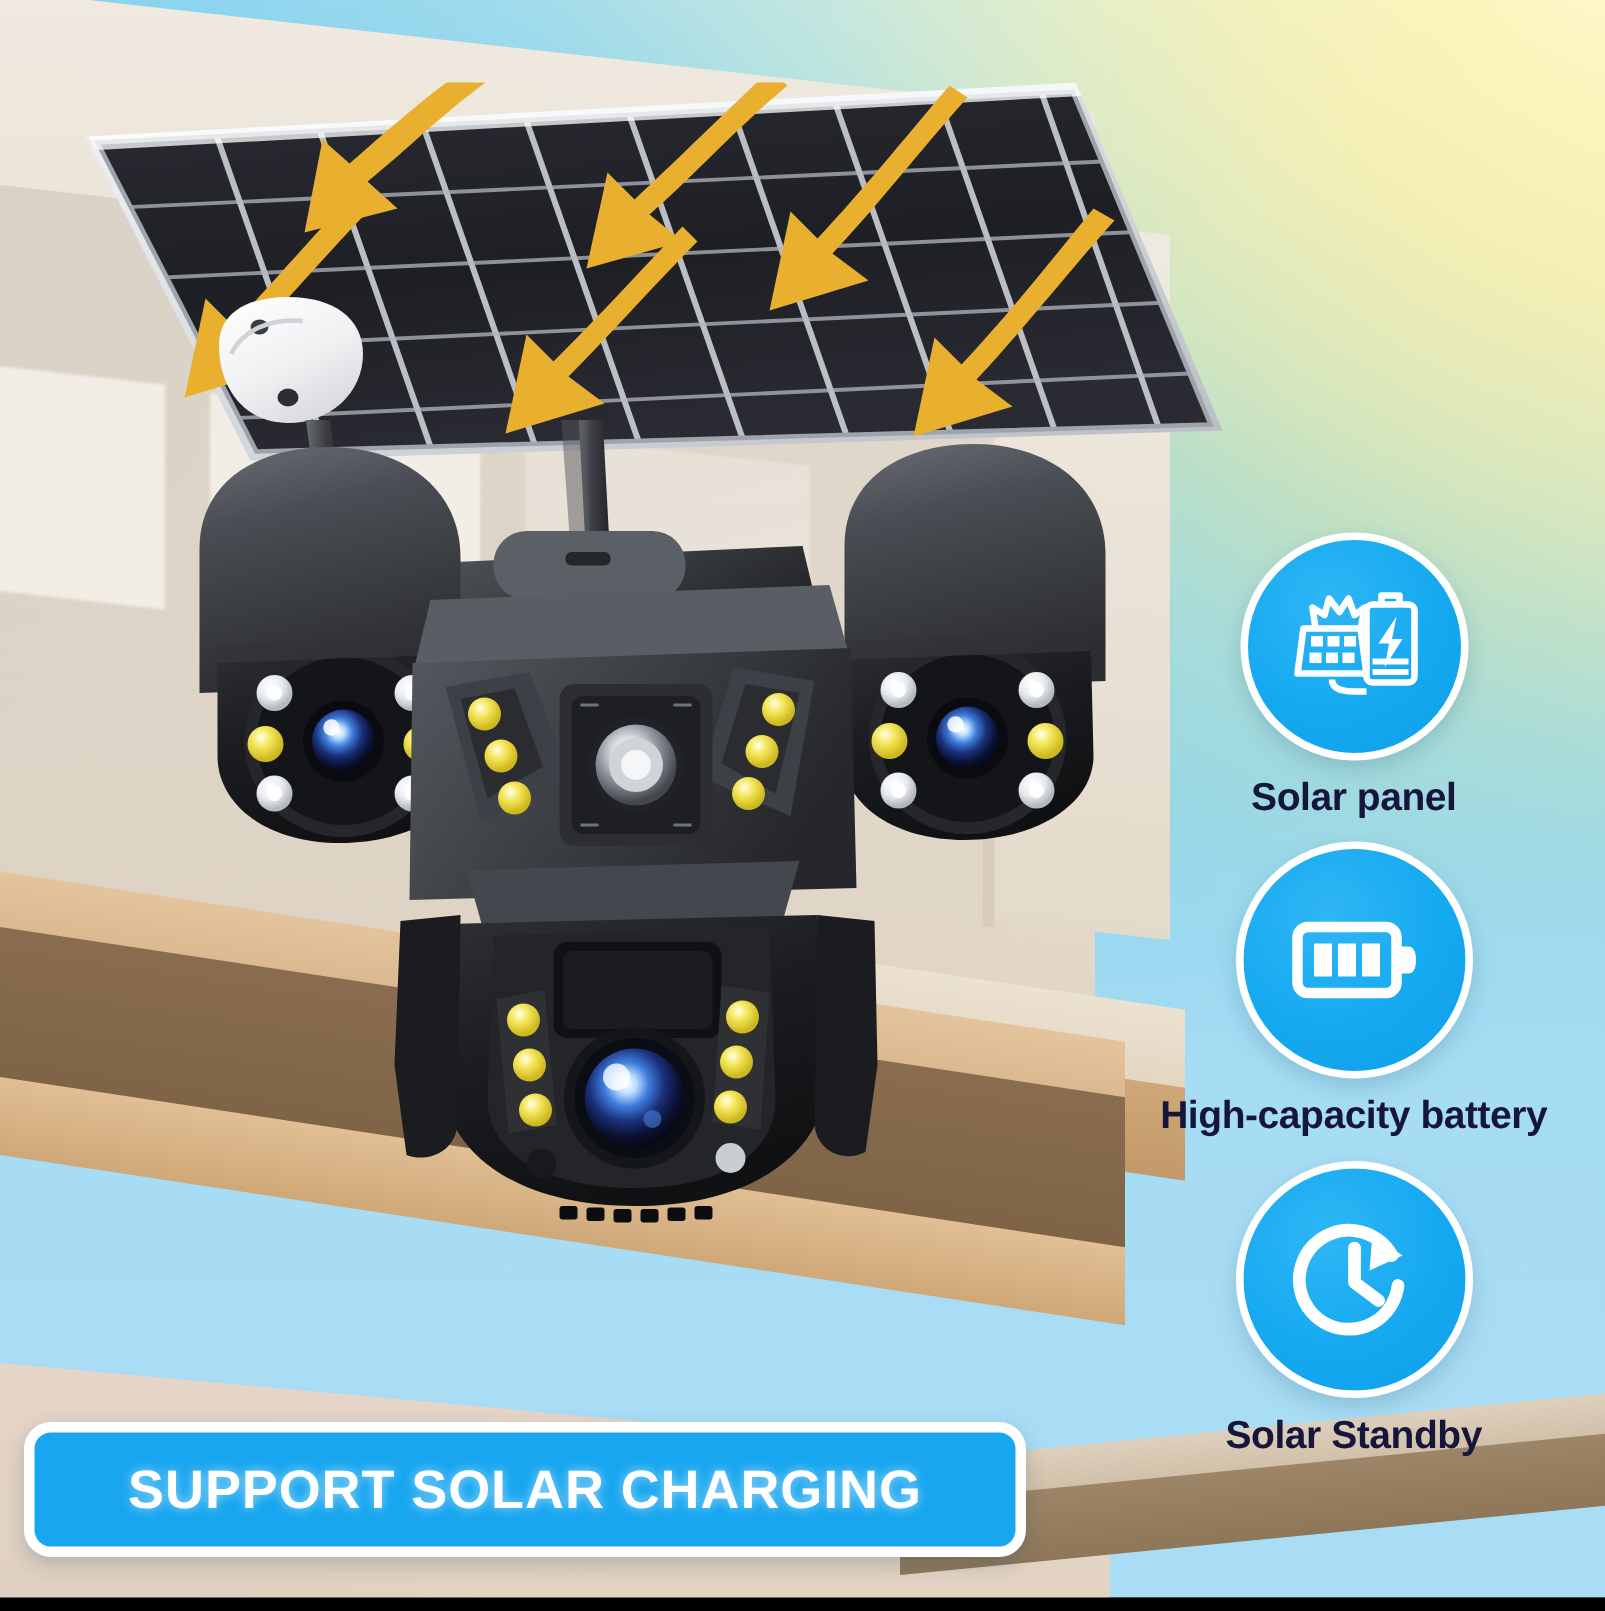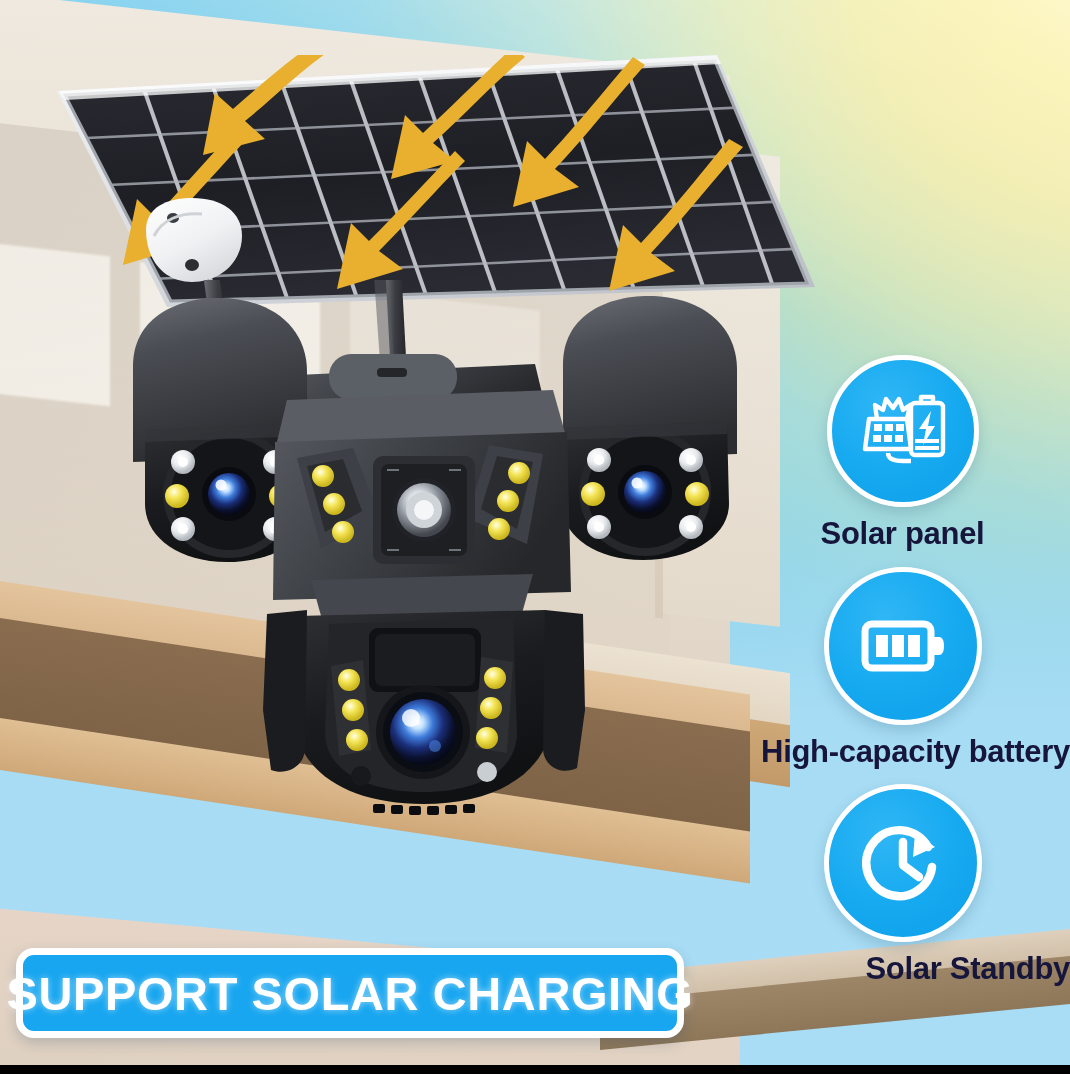--- a/index.html
+++ b/index.html
@@ -59,37 +59,37 @@
 
   
   .bracket{position:absolute;left:140px;top:196px;width:105px;height:90px;}
 
   
   .cam{position:absolute;left:115px;top:280px;width:640px;height:540px;}
 
   
   .features{position:absolute;left:735px;top:355px;width:335px;}
   .feat{position:relative;width:335px;text-align:center;}
-  .feat + .feat{margin-top:16px;text-align:right;}
+  .feat + .feat{margin-top:16px;}
   .badge{width:152px;height:152px;border-radius:50%;margin:0 auto;
      background:radial-gradient(circle at 38% 30%,#2fb6f5 0%,#15a9f0 55%,#0e9fe8 100%);
      border:5px solid #ffffff;box-sizing:border-box;
      box-shadow:0 6px 14px rgba(40,90,120,.22);
      display:flex;align-items:center;justify-content:center;}
-  .feat-label{margin-top:11px;color:#16163c;font-size:31px;font-weight:700;
+  .feat-label{margin-top:11px;color:#16163c;font-size:26px;font-weight:700;
      letter-spacing:-.3px;line-height:1.05;white-space:nowrap;}
   .f2 .badge{width:158px;height:158px;}
   .f3 .badge{width:158px;height:158px;}
 
   
   .banner{position:absolute;left:16px;top:948px;width:668px;height:90px;
      background:#18a6f0;border:7px solid #fff;border-radius:18px;box-sizing:border-box;
      display:flex;align-items:center;justify-content:center;
      box-shadow:0 5px 13px rgba(30,70,100,.22);}
-  .banner-text{color:#ffffff;font-size:47px;font-weight:700;letter-spacing:.6px;
+  .banner-text{color:#ffffff;font-size:36px;font-weight:700;letter-spacing:.6px;
      white-space:nowrap;text-shadow:0 0 7px rgba(255,255,255,.55);}
 
   .footer-bar{position:absolute;left:0;top:1065px;width:1070px;height:9px;background:#000;}
 </style>
 </head>
 <body>
 
 <div id="stage">
 
   <div class="sky"></div>

